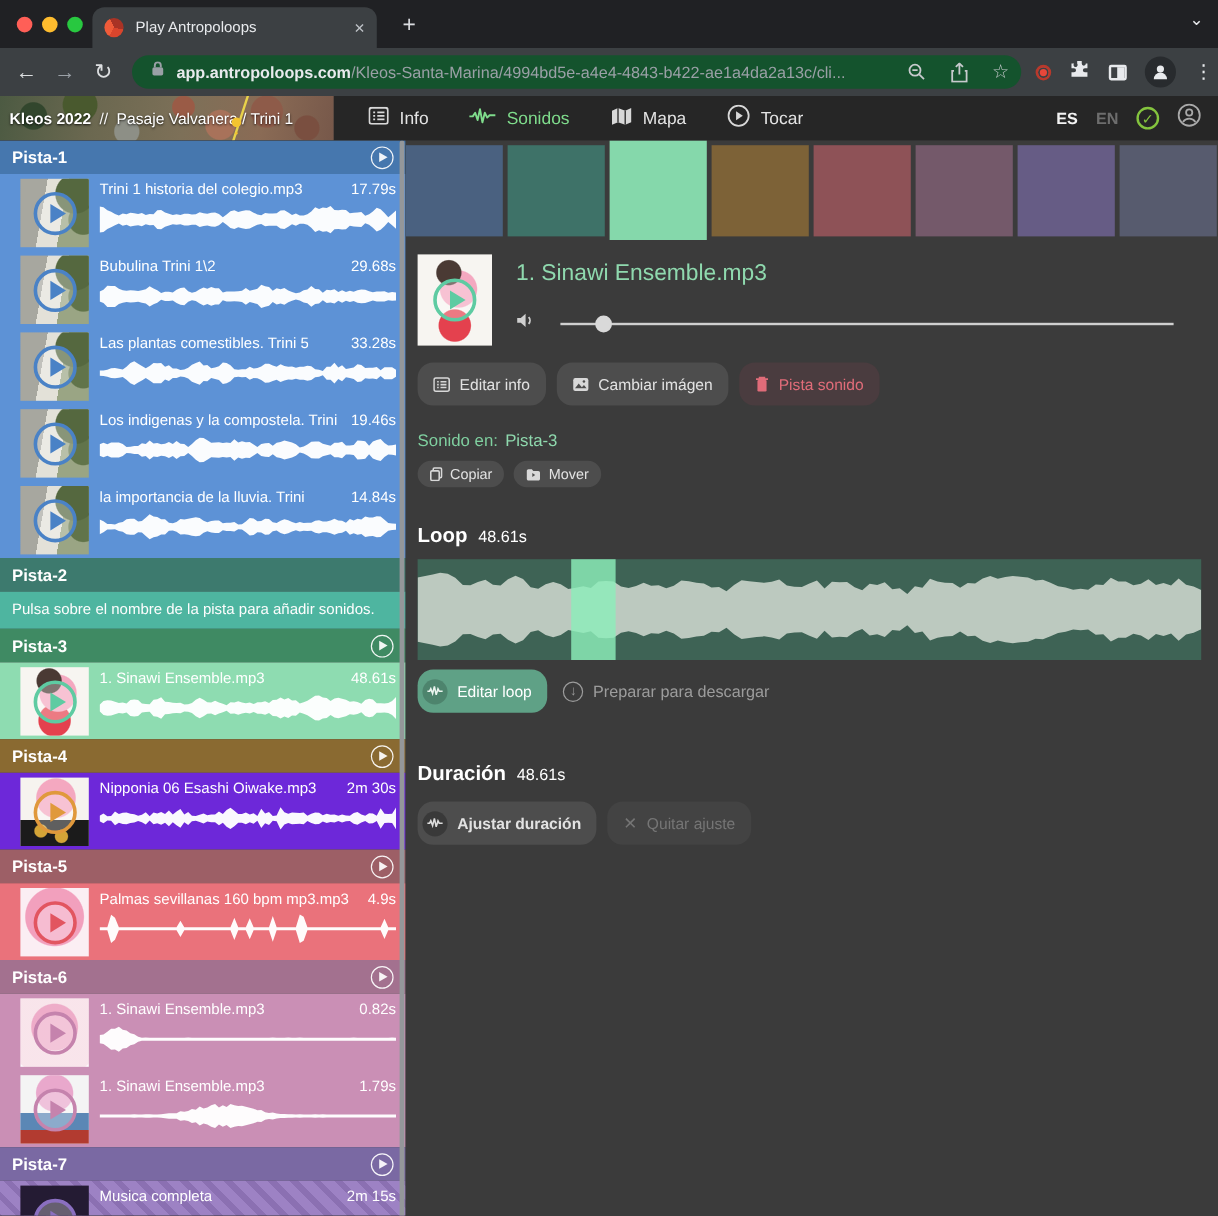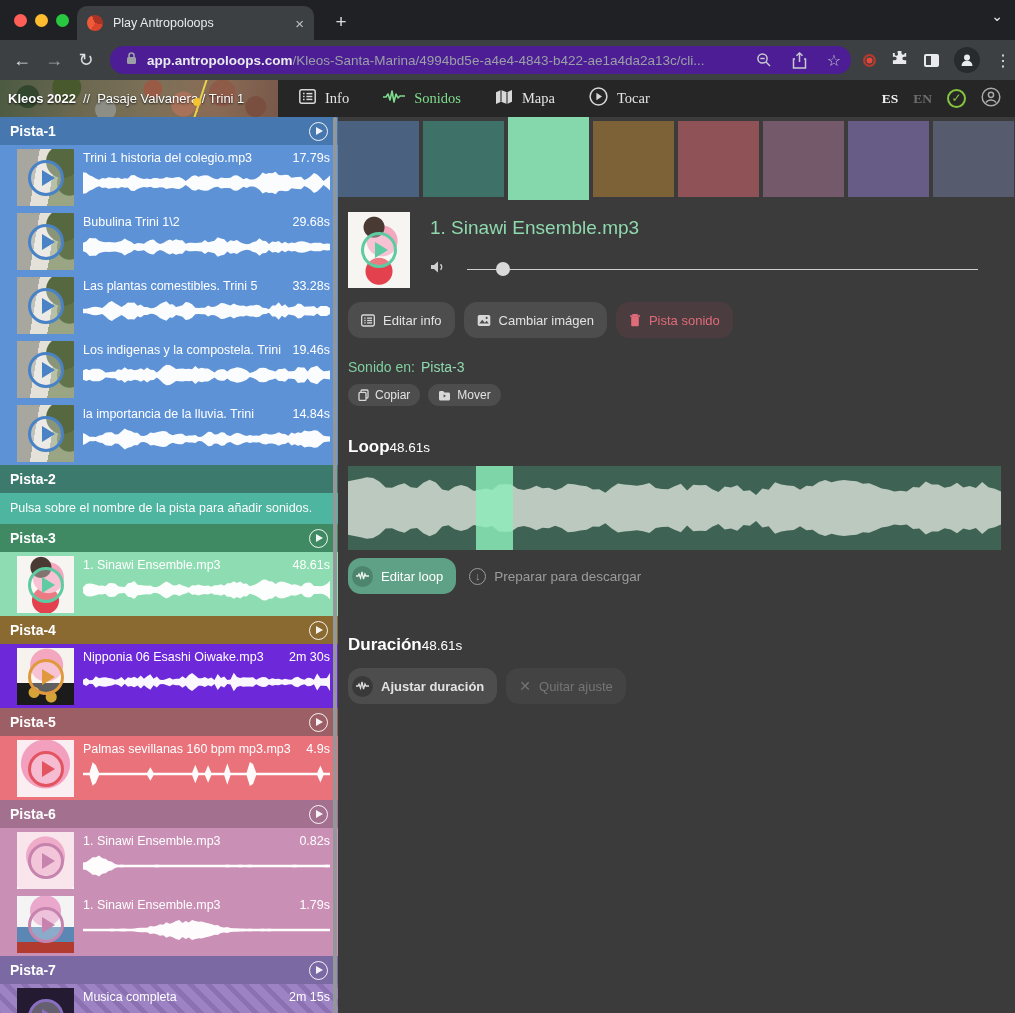--- a/index.html
+++ b/index.html
@@ -15,21 +15,21 @@
          border-radius:10px 10px 0 0; display:flex; align-items:center; padding:0 10px; }
   .favicon { width:16px; height:16px; border-radius:50%;
              background: conic-gradient(from 210deg,#ef5b39 0 35%,#a93325 35% 70%,#d9452c 70% 100%); flex:none; }
   .tab-title { color:#e8eaed; font-size:12.5px; margin-left:10px; flex:1; white-space:nowrap; overflow:hidden; }
   .tab-close { color:#bdc1c6; font-size:15px; margin-left:8px; cursor:default; }
   .newtab { position:absolute; left:328px; bottom:7px; color:#dadce0; font-size:19px; width:26px; text-align:center; }
   .tabsearch { position:absolute; right:12px; top:8px; color:#e8eaed; font-size:14px; }
 
   .toolbar { height:40px; background:#3c4043; display:flex; align-items:center; }
   .navbtn { color:#dcdee0; font-size:18px; width:32px; text-align:center; flex:none; }
-  .omnibox { margin-left:8px; height:28px; width:742px; background:#4c1d95; border-radius:14px;
+  .omnibox { margin-left:8px; height:28px; width:742px; background:#14532d; border-radius:14px;
              display:flex; align-items:center; padding:0 10px; }
   .omni-lock { flex:none; margin:0 10px 0 6px; }
   .omni-domain { color:#e8eaed; font-size:13.5px; font-weight:bold; white-space:nowrap; }
   .omni-path { color:#9aa0a6; font-size:13.5px; white-space:nowrap; overflow:hidden; flex:1; }
   .omni-ic { flex:none; margin-left:20px; display:flex; align-items:center; }
   .ext-cluster { display:flex; align-items:center; margin-left:12px; gap:15px; }
   .rec-dot { width:13px; height:13px; border-radius:50%; background:#e8473a; border:2.5px solid #b8392c;
              box-shadow:0 0 0 1.5px #3c4043 inset; }
   .sidepanel { width:15px; height:13px; border:2px solid #e8eaed; border-radius:2px; position:relative; }
   .sidepanel::after { content:""; position:absolute; right:0; top:0; bottom:0; width:6px; background:#e8eaed; }
@@ -48,21 +48,21 @@
       radial-gradient(circle at 66% 65%, #a8725a 0 12px, transparent 13px),
       radial-gradient(circle at 80% 35%, #8e5b49 0 13px, transparent 14px),
       radial-gradient(circle at 92% 72%, #7a4f40 0 10px, transparent 11px),
       linear-gradient(100deg,#4c5a42 0%,#6b6850 28%,#7d7058 55%,#8a6b55 78%,#77584a 100%);
   }
   .bread b { font-weight:bold; }
   .bread .sep { margin:0 7px; opacity:.95; }
   .map-pin { position:absolute; left:193px; top:18px; width:8px; height:8px; border-radius:50%;
              background:#f4c430; box-shadow:0 9px 0 -3px #f4c430; }
   .map-line { position:absolute; left:200px; top:-6px; width:2px; height:46px; background:#e8d24a; transform:rotate(18deg); }
-  .nav { flex:1; background:#262626; display:flex; padding-left:21px; gap:34px;font-family:Liberation Serif, serif; }
+  .nav { flex:1; background:#262626; display:flex; padding-left:29px; gap:34px; }
   .nav-item { display:flex; align-items:center; gap:9px; color:#e4e4e4; font-size:14.5px; }
   .nav-item.active { color:#7fdc8c; }
   .nav-right { margin-left:auto; display:flex; align-items:center; gap:15px; padding-right:14px; }
   .lang { font-size:13.5px; font-weight:bold; color:#f2f2f2; }
   .lang.dim { color:#6d6d6d; }
   .chk { width:19px; height:19px; border-radius:50%; border:2px solid #84c43e; color:#84c43e;
          font-size:12px; display:flex; align-items:center; justify-content:center; }
 
   
   .app { display:flex; height:936px; }
@@ -129,21 +129,21 @@
           background:#4d4d4d; color:#e2e2e2; font-size:13px; }
   .pill.small { height:22px; border-radius:11px; font-size:12px; padding:0 10px; gap:6px; }
   .pill.danger { background:#4a3c3f; color:#e06c79; }
   .pill.green { background:#5fa186; color:#fff; padding-left:4px; }
   .pill.disabled { background:#434343; color:#757575; }
   .icon-circle { width:21px; height:21px; border-radius:50%; background:rgba(0,0,0,.18);
                  display:flex; align-items:center; justify-content:center; flex:none; }
   .sound-in { margin-top:21px; font-size:14px; color:#7fcf9f; }
   .sound-in .trk { color:#8fd9ae; margin-left:6px; }
   .copy-row { margin-top:9px; display:flex; gap:8px; }
-  .sec-head { margin-top:31px; display:flex; align-items:baseline; color:#fff; }
+  .sec-head { margin-top:31px; display:flex; align-items:baseline; gap:9px; color:#fff; }
   .sec-head .h { font-size:17px; font-weight:bold; }
   .sec-head .v { font-size:13.5px; }
   .loop-box { margin-top:9px; width:653px; height:84px; background:#3e6355; position:relative; }
   .loop-box svg { position:absolute; inset:0; width:100%; height:100%; }
   .loop-sel { position:absolute; top:0; bottom:0; background:rgba(140,238,186,.82); }
   .loop-actions { margin-top:8px; display:flex; align-items:center; gap:13px; }
   .dl-link { display:flex; align-items:center; gap:8px; color:#9c9c9c; font-size:13.5px; }
   .dl-circ { width:17px; height:17px; border-radius:50%; border:1.5px solid #9c9c9c; color:#9c9c9c;
              font-size:11px; display:flex; align-items:center; justify-content:center; }
   .dur-actions { margin-top:13px; display:flex; gap:9px; }

